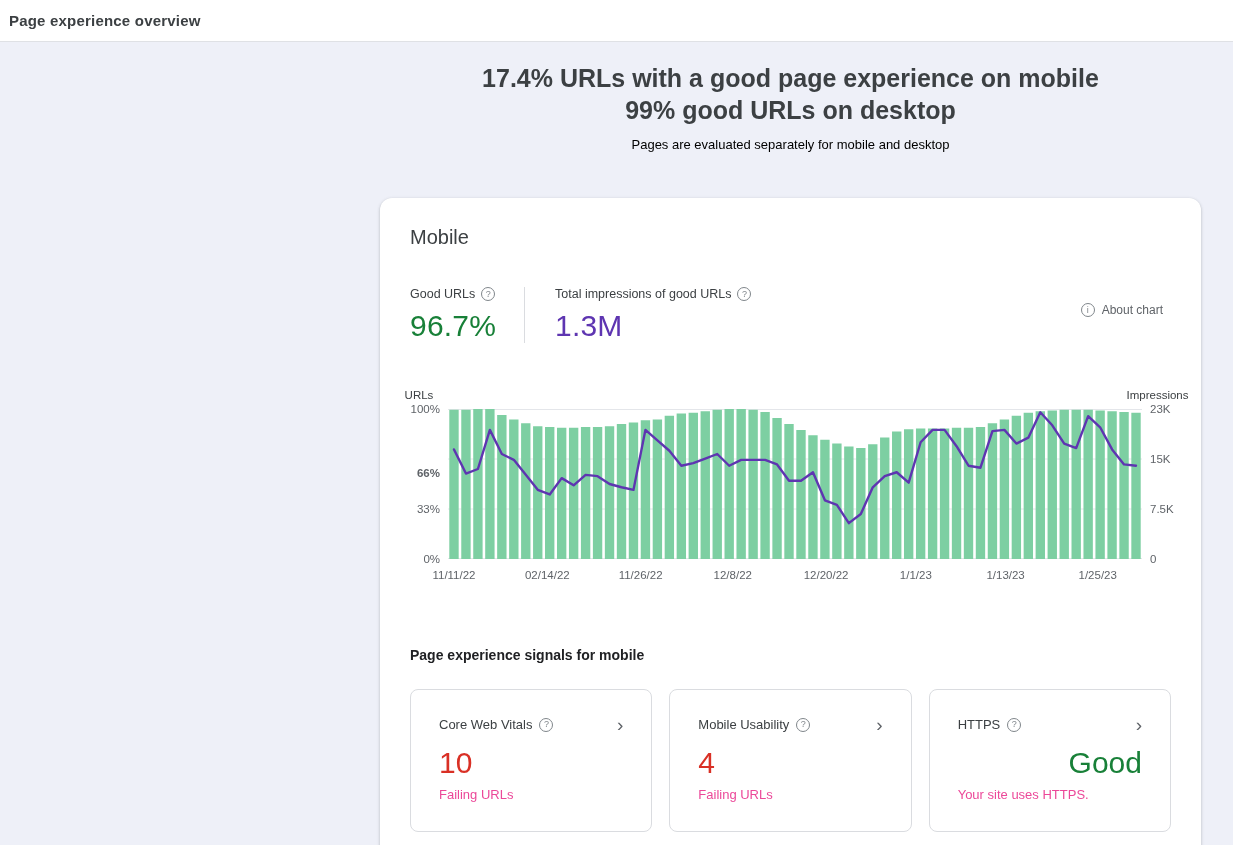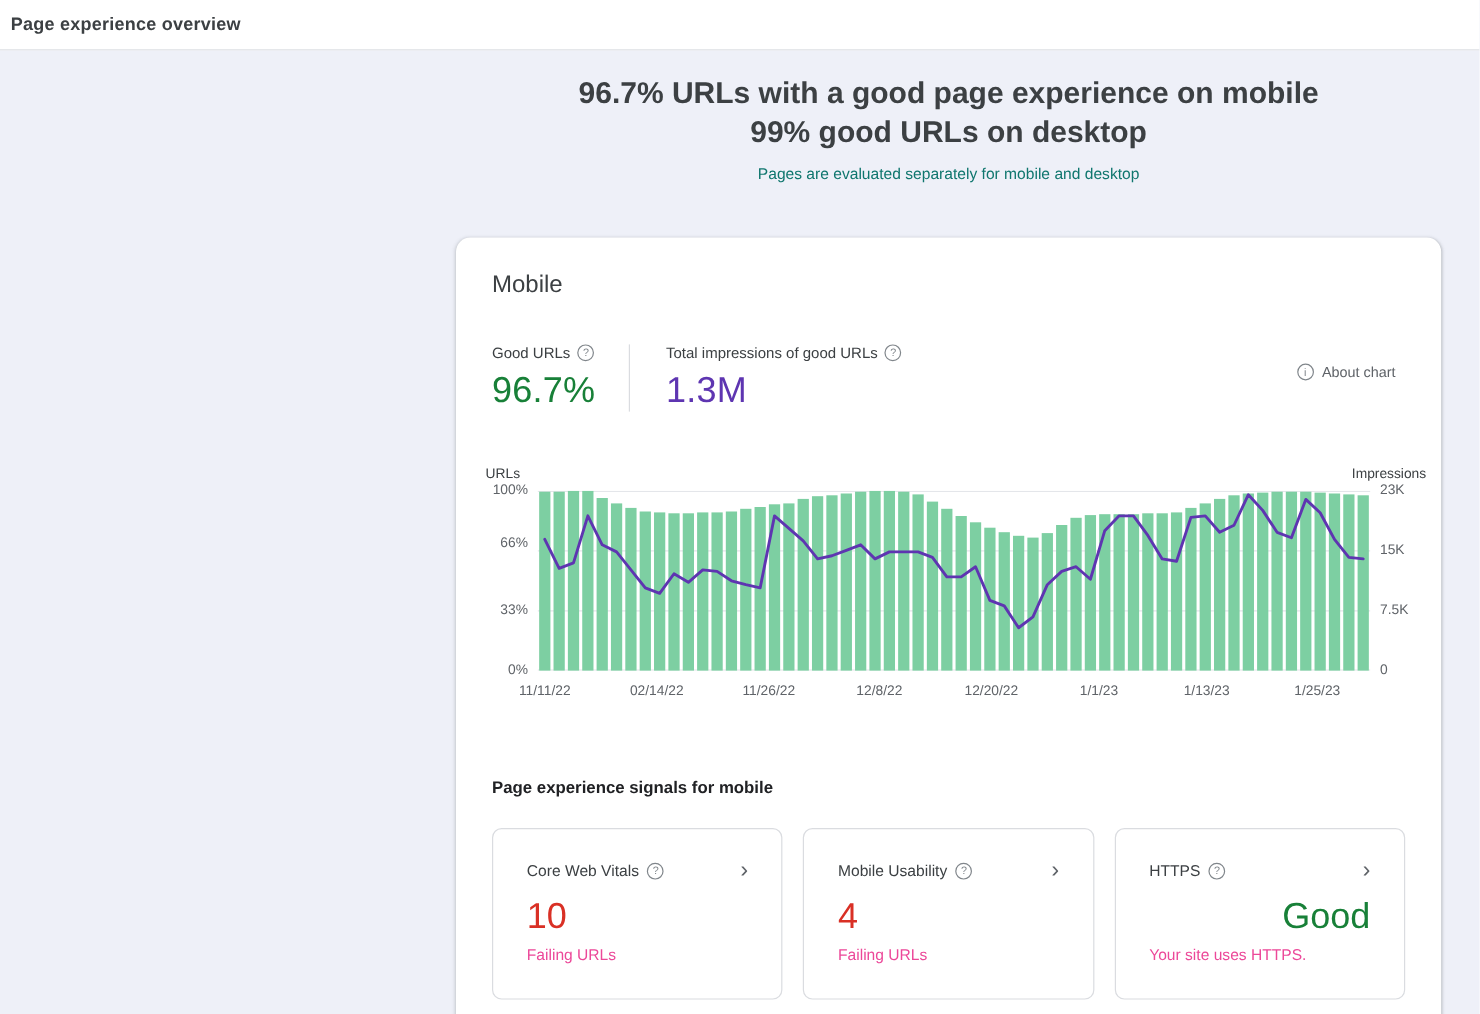--- a/index.html
+++ b/index.html
@@ -12,21 +12,21 @@
   .topbar {
     height: 42px; background: #fff; border-bottom: 1px solid #dfe1e5;
     display: flex; align-items: center; padding: 0 9px;
   }
   .topbar-title { font-size: 15px; font-weight: 700; color: #3c4043; letter-spacing: .2px; }
 
   .content { width: 821px; margin-left: 380px; }
 
   .hero { text-align: center; padding-top: 20px; }
   .hero-title { font-size: 25px; line-height: 32px; font-weight: 700; color: #3c4043; }
-  .hero-sub { font-size: 13px; color: #0f766e; margin-top: 11px; }
+  .hero-sub { font-size: 13px; color: #000000; margin-top: 11px; }
 
   .card {
     background: #fff; border-radius: 12px; margin-top: 46px;
     box-shadow: 0 1px 2px rgba(60,64,67,.22), 0 1px 3px 1px rgba(60,64,67,.1);
     padding: 28px 0 60px 0;
   }
   .card-title { font-size: 20px; color: #3c4043; margin-left: 30px; }
 
   .stats-row { display: flex; margin: 38px 30px 0 30px; position: relative; }
   .stat-label-row { display: flex; align-items: center; gap: 6px; font-size: 12.5px; color: #3c4043; }
@@ -74,21 +74,21 @@
 <body>
 
 <div class="topbar">
   <div class="topbar-title">Page experience overview</div>
 </div>
 
 <div class="content">
 
   <div class="hero">
     <div class="hero-title">
-      <div>96.7% URLs with a good page experience on mobile</div>
+      <div>17.4% URLs with a good page experience on mobile</div>
       <div>99% good URLs on desktop</div>
     </div>
     <div class="hero-sub">Pages are evaluated separately for mobile and desktop</div>
   </div>
 
   <div class="card">
     <div class="card-title">Mobile</div>
 
     <div class="stats-row">
       <div class="stat stat-first">
@@ -111,21 +111,21 @@
         <span>About chart</span>
       </div>
     </div>
 
     <div class="chart">
       <div class="chart-grid">
         <div class="axis-col left">
           <div class="axis-title">URLs</div>
           <div class="tick-area" id="left-ticks">
               <span class="tick" style="top: 0px;">100%</span>
-              <span class="tick" style="top: 44px;">66%</span>
+              <span class="tick" style="top: 64px; font-weight: bold;">66%</span>
               <span class="tick" style="top: 100px;">33%</span>
               <span class="tick" style="top: 150px;">0%</span>
             </div>
         </div>
         <div class="plot-col">
           <div class="axis-title">.</div>
           <svg id="plot-svg" width="694" height="150" viewBox="0 0 694 150" preserveAspectRatio="none">
               <line x1="0" x2="694" y1="0.5" y2="0.5" stroke="#e4e6ea" stroke-width="1"></line>
               <line x1="0" x2="694" y1="50" y2="50" stroke="#e4e6ea" stroke-width="1"></line>
               <line x1="0" x2="694" y1="100" y2="100" stroke="#e4e6ea" stroke-width="1"></line>

